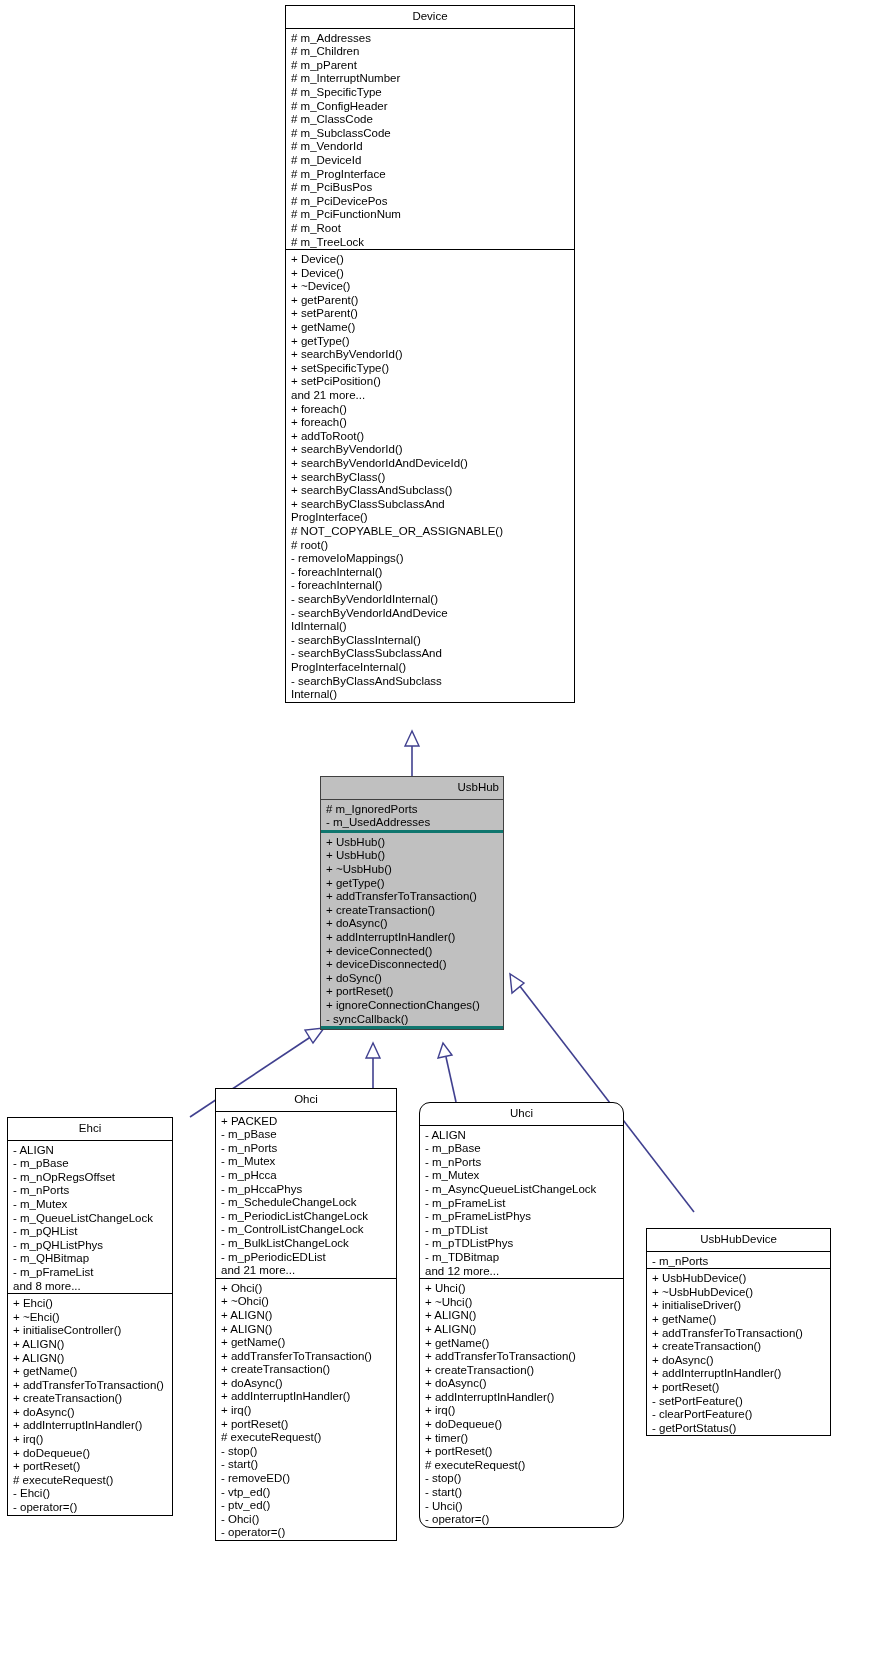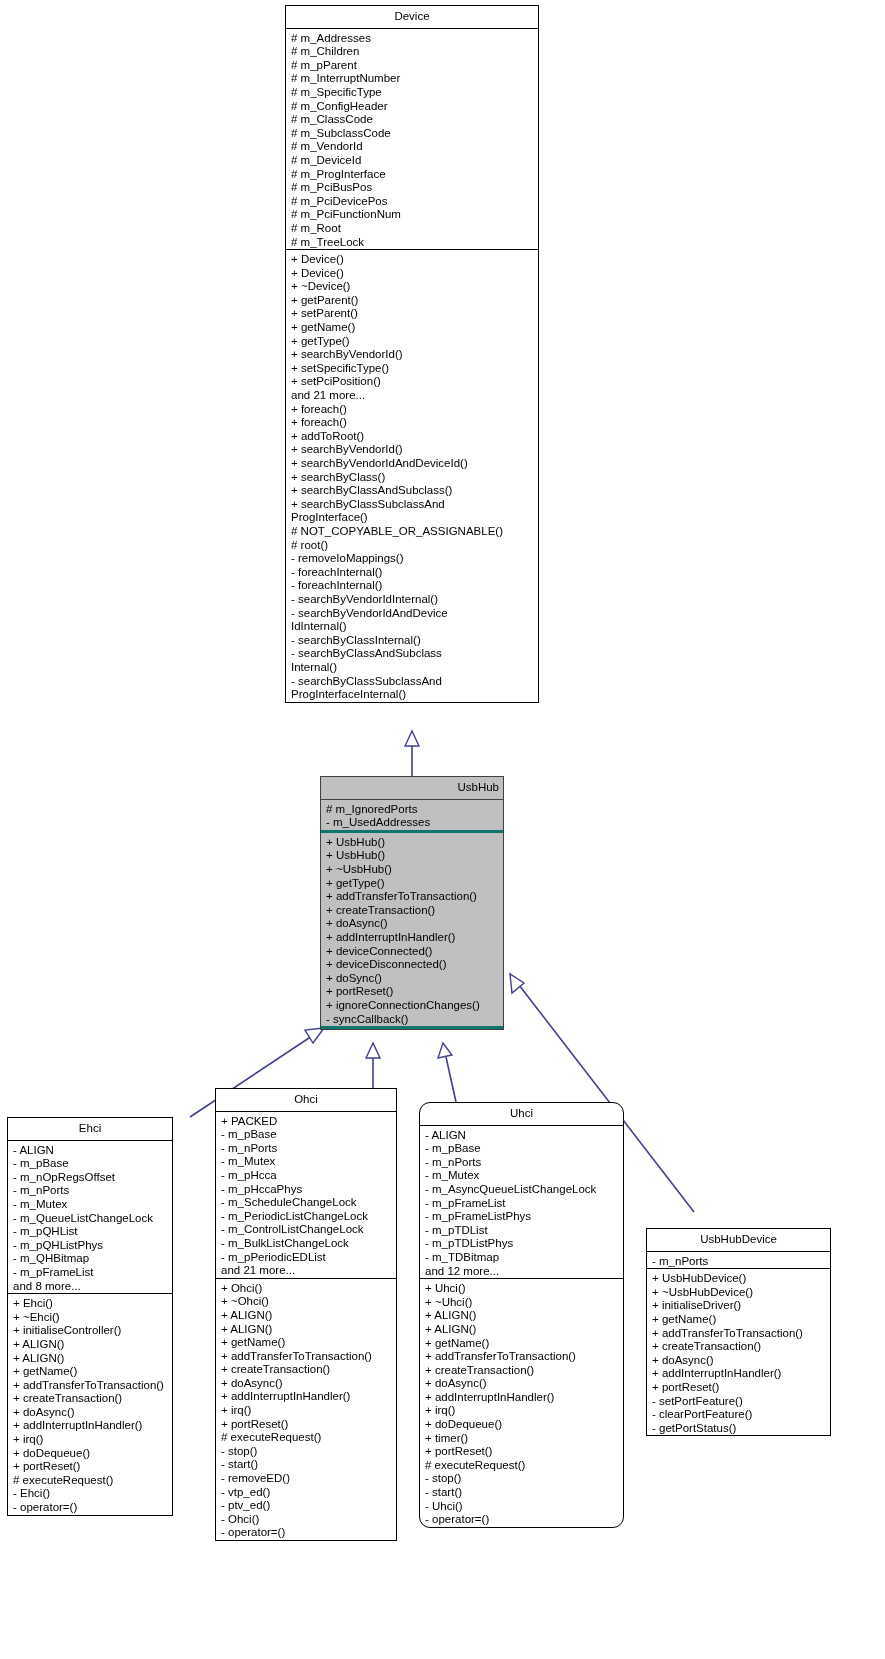--- a/index.html
+++ b/index.html
@@ -80,21 +80,21 @@
     <line x1="373" y1="1088" x2="373" y2="1057" stroke="#40408f" stroke-width="1.6"></line>
     <polygon points="373,1043 366,1058 380,1058" fill="#ffffff" stroke="#40408f" stroke-width="1.4"></polygon>
 
     <line x1="456" y1="1102" x2="446" y2="1057" stroke="#40408f" stroke-width="1.6"></line>
     <polygon points="443,1043 438,1058 452,1055" fill="#ffffff" stroke="#40408f" stroke-width="1.4"></polygon>
 
     <line x1="694" y1="1212" x2="519" y2="985" stroke="#40408f" stroke-width="1.6"></line>
     <polygon points="510,974 512,993 524,983" fill="#ffffff" stroke="#40408f" stroke-width="1.4"></polygon>
   </svg>
 
-  <div class="uml-class" style="left:285px; top:5px; width:254px;">
+  <div class="uml-class" style="left:285px; top:5px; width:290px;">
     <div class="uml-title">Device</div>
     <div class="uml-section">
       <div class="uml-row"># m_Addresses</div>
       <div class="uml-row"># m_Children</div>
       <div class="uml-row"># m_pParent</div>
       <div class="uml-row"># m_InterruptNumber</div>
       <div class="uml-row"># m_SpecificType</div>
       <div class="uml-row"># m_ConfigHeader</div>
       <div class="uml-row"># m_ClassCode</div>
       <div class="uml-row"># m_SubclassCode</div>
@@ -130,24 +130,24 @@
 ProgInterface()</div>
       <div class="uml-row"># NOT_COPYABLE_OR_ASSIGNABLE()</div>
       <div class="uml-row"># root()</div>
       <div class="uml-row">- removeIoMappings()</div>
       <div class="uml-row">- foreachInternal()</div>
       <div class="uml-row">- foreachInternal()</div>
       <div class="uml-row">- searchByVendorIdInternal()</div>
       <div class="uml-row">- searchByVendorIdAndDevice
 IdInternal()</div>
       <div class="uml-row">- searchByClassInternal()</div>
+      <div class="uml-row">- searchByClassSubclassAnd
+ProgInterfaceInternal()</div>
       <div class="uml-row">- searchByClassAndSubclass
 Internal()</div>
-      <div class="uml-row">- searchByClassSubclassAnd
-ProgInterfaceInternal()</div>
     </div>
   </div>
 
   <div class="uml-class shaded" style="left:320px; top:776px; width:184px;">
     <div class="uml-title">UsbHub</div>
     <div class="uml-section">
       <div class="uml-row"># m_IgnoredPorts</div>
       <div class="uml-row">- m_UsedAddresses</div>
     </div>
     <div class="uml-section">

